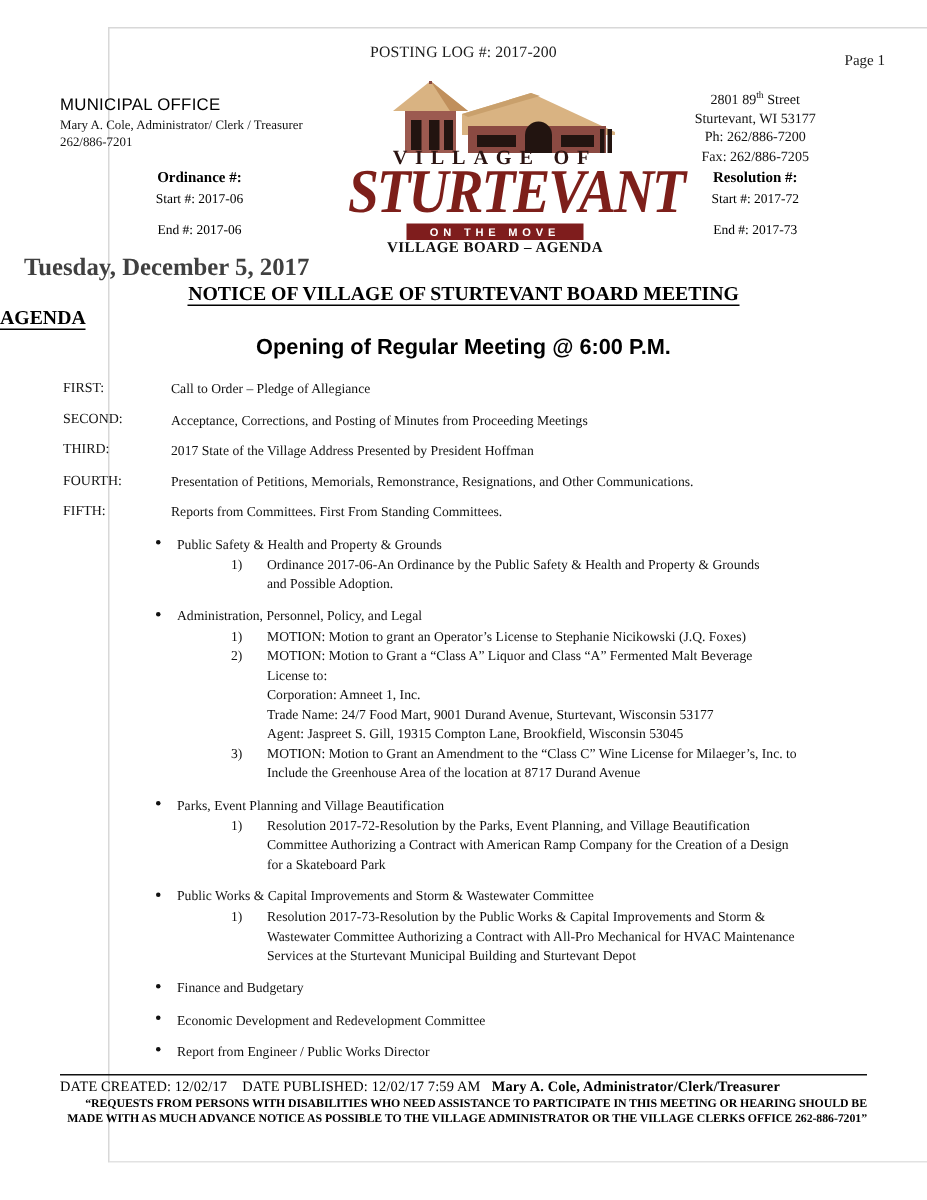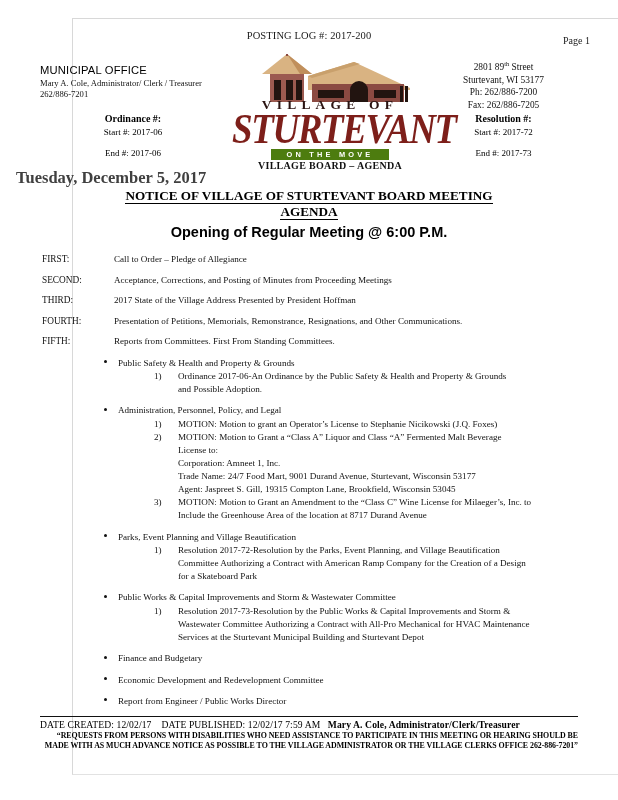--- a/index.html
+++ b/index.html
@@ -89,21 +89,21 @@
     text-align: center;
     font-family: "Liberation Serif", serif;
     font-weight: bold; font-style: italic;
     font-size: 37px; letter-spacing: -1.4px;
     color: #7d1f1a; line-height: 1;
     transform: scaleY(1.12); transform-origin: top center;
   }
   .logo .ribbon {
     position: absolute; left: 39px; top: 95px;
     width: 118px; height: 11px;
-    background: #4d7c0f;
+    background: #7f1d1d;
     color: #ffffff;
     font-family: "Liberation Sans", sans-serif;
     font-weight: bold; font-size: 7.4px; letter-spacing: 3.2px;
     text-align: center; line-height: 11px;
   }
   .logo .board-agenda {
     position: absolute; left: 0; top: 106px; width: 196px;
     text-align: center;
     font-family: "Liberation Serif", serif;
     font-weight: bold; font-size: 10px; letter-spacing: .3px;
@@ -120,21 +120,21 @@
   .title-notice {
     position: absolute; left: 0; top: 188px; width: 618px;
     text-align: center; font-weight: bold; font-size: 13.2px;
     color: #000;
   }
   .title-notice span, .title-agenda span {
     border-bottom: 1.4px solid #000; padding-bottom: 0px;
   }
   .title-agenda {
     position: absolute; left: 0; top: 204px; width: 618px;
-    text-align: center; font-weight: bold; font-size: 13.2px;
+    text-align: left; font-weight: bold; font-size: 13.2px;
     color: #000;
   }
   .title-opening {
     position: absolute; left: 0; top: 224px; width: 618px;
     text-align: center;
     font-family: "Liberation Sans", sans-serif;
     font-weight: bold; font-size: 14.5px; color: #000;
   }
 
   

